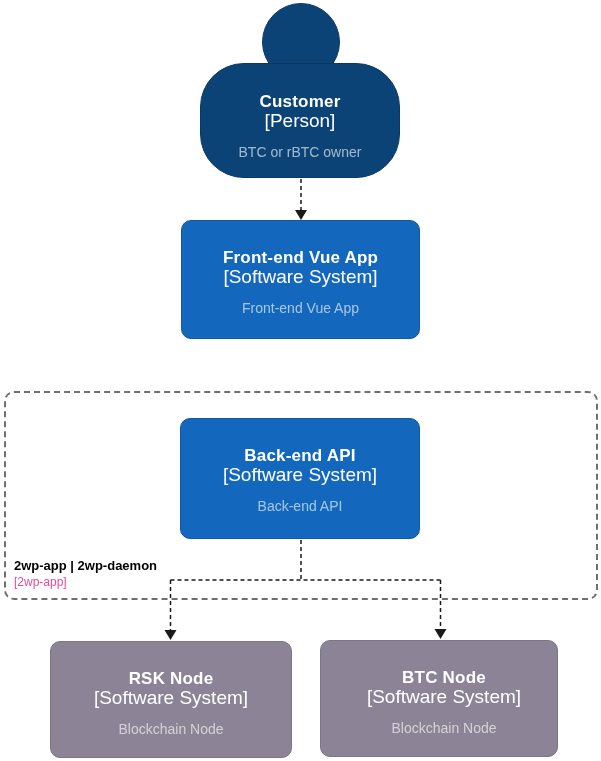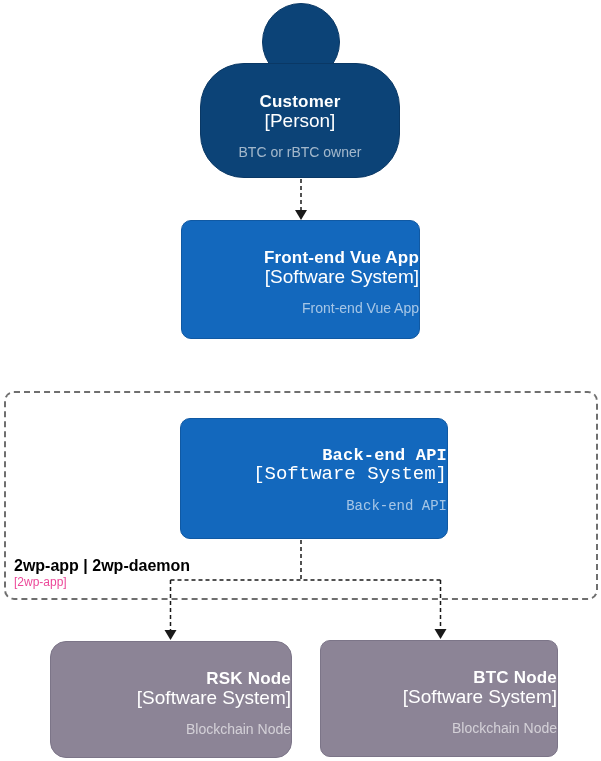--- a/index.html
+++ b/index.html
@@ -15,21 +15,21 @@
     background: #ffffff;
     overflow: hidden;
   }
   
   .node-box {
     position: absolute;
     border-radius: 10px;
     box-sizing: border-box;
     display: flex;
     flex-direction: column;
-    align-items: flex-end;
+    align-items: center;
     text-align: center;
     color: #ffffff;
     padding-top: 27px;
   }
   .node-title {
     font-size: 17px;
     font-weight: bold;
     line-height: 20px;
     letter-spacing: 0.2px;
   }
@@ -72,48 +72,48 @@
     text-align: right;
     color: #ffffff;
     padding-top: 28px;
   }
   
   .system {
     background: #1368BD;
     border: 1px solid #1059A3;
   }
   .frontend-box { left: 181px; top: 220px; width: 239px; height: 119px; }
-  .backend-box  { left: 180px; top: 418px; width: 268px; height: 121px; font-family: Liberation Mono, monospace; }
+  .backend-box  { left: 180px; top: 418px; width: 240px; height: 121px; }
   
   .blockchain {
     background: #8C8496;
     border: 1px solid #7C7588;
   }
-  .rsk-box { left: 50px;  top: 641px; width: 242px; height: 117px; border-radius: 16px; }
+  .rsk-box { left: 50px;  top: 641px; width: 242px; height: 117px; }
   .btc-box { left: 320px; top: 640px; width: 238px; height: 117px; padding-left: 10px; }
   
   .boundary {
     position: absolute;
     left: 4px;
     top: 391px;
     width: 594px;
     height: 209px;
     box-sizing: border-box;
     border: 2px dashed #6F6F6F;
     border-radius: 10px;
     background: transparent;
   }
   .boundary-label {
     position: absolute;
     left: 8px;
     bottom: 8px;
     text-align: left;
   }
   .boundary-title {
-    font-size: 16px;
+    font-size: 13px;
     font-weight: bold;
     color: #000000;
     line-height: 19px;
   }
   .boundary-subtitle {
     font-size: 12px;
     color: #ec4899;
     line-height: 15px;
   }
   

